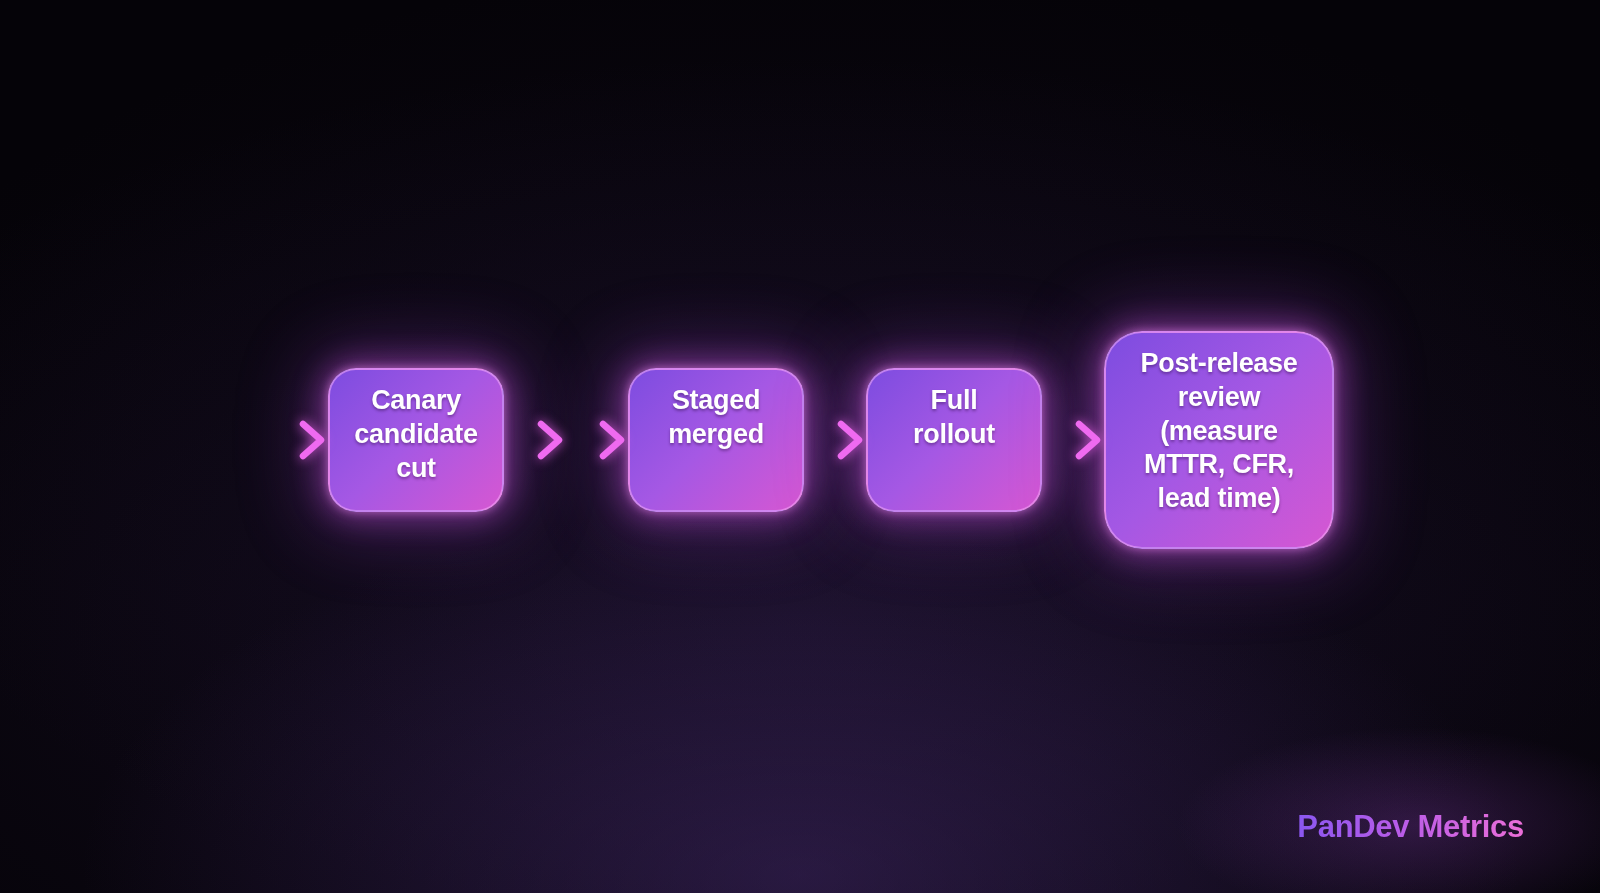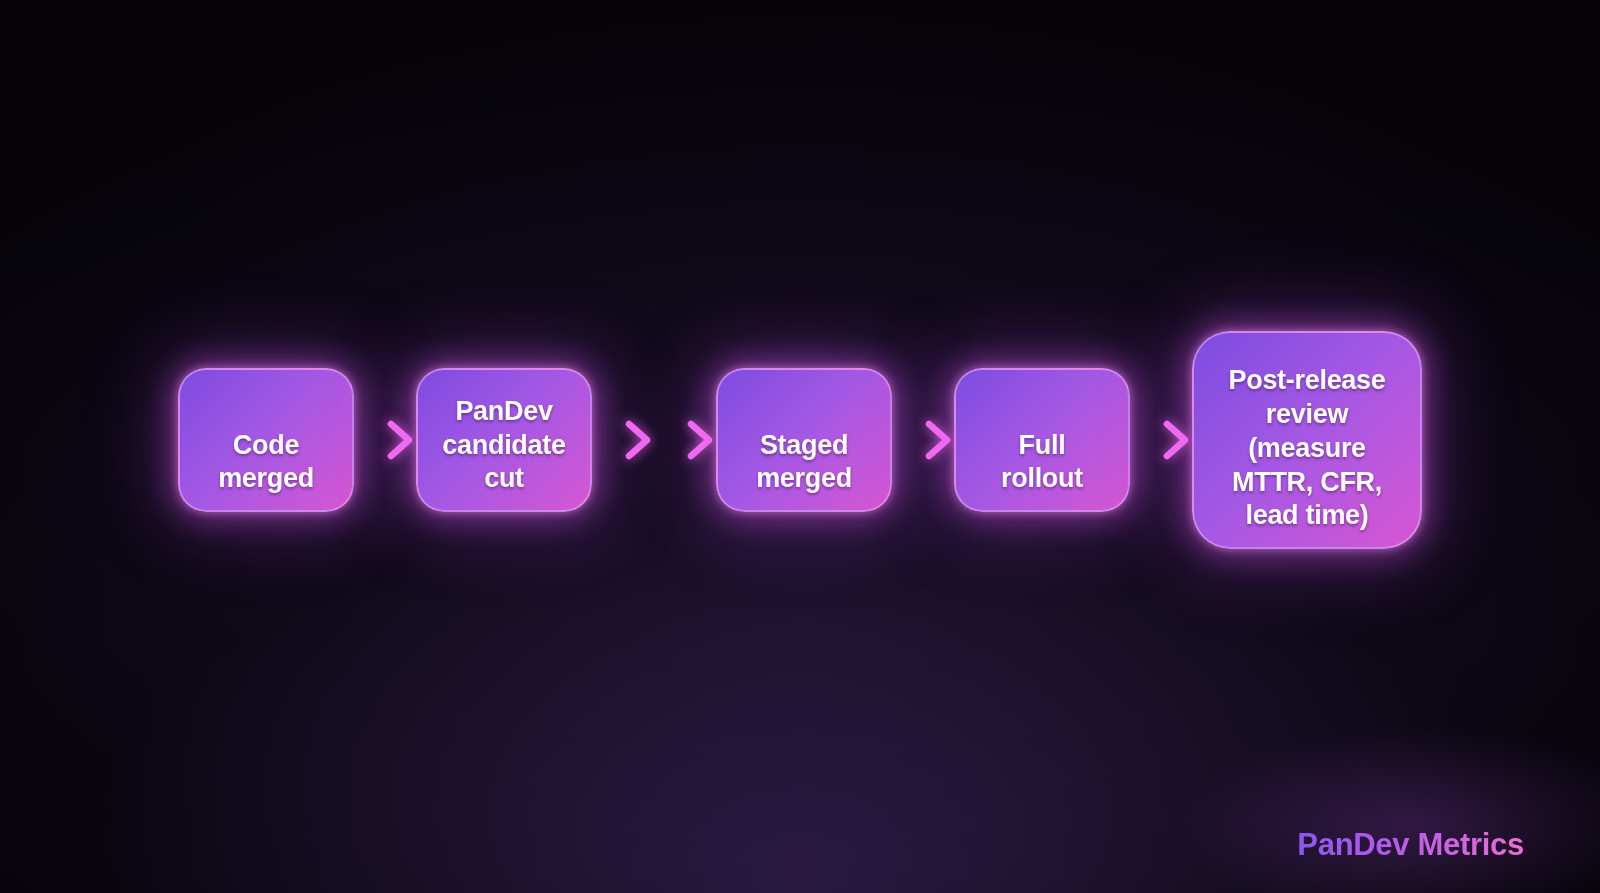--- a/index.html
+++ b/index.html
@@ -32,21 +32,21 @@
     width: 176px;
     min-height: 144px;
     border-radius: 28px;
     background: linear-gradient(135deg, #7d4ce0 0%, #a558e4 48%, #d657d2 100%);
     border: 2px solid rgba(246, 173, 250, 0.55);
     box-shadow:
       0 0 10px rgba(243, 140, 246, 0.55),
       0 0 30px 6px rgba(216, 92, 236, 0.42),
       0 0 70px 22px rgba(152, 62, 202, 0.30);
     display: flex;
-    align-items: flex-end;
+    align-items: flex-start;
     justify-content: center;
     padding: 14px 10px;
   }
   .node.large {
     width: 230px;
     min-height: 218px;
     border-radius: 38px;
   }
   .node .label {
     color: #ffffff;
@@ -66,58 +66,54 @@
     align-items: center;
     justify-content: center;
   }
   .arrow svg {
     overflow: visible;
     filter: drop-shadow(0 0 6px rgba(238, 100, 240, 0.85));
   }
   .brand {
     position: absolute;
     right: 76px;
-    bottom: 30px;
+    bottom: 48px;
     font-size: 31px;
     font-weight: 700;
     letter-spacing: -0.3px;
     background: linear-gradient(90deg, #8a57f0 0%, #b85ce8 45%, #ec6ed8 100%);
     -webkit-background-clip: text;
     background-clip: text;
     color: transparent;
     -webkit-text-fill-color: transparent;
   }
 </style>
 </head>
 <body>
 
 <div class="stage">
 
   <div class="flow-row">
 
-    <div class="node">
-      <div class="label">Code
-merged</div>
-    </div>
 
     <div class="arrow">
       <svg width="62" height="44" viewBox="0 0 62 44">
         <defs>
             <linearGradient id="ag1" x1="0" y1="0" x2="1" y2="0">
           <stop offset="0" stop-color="#b487f0" stop-opacity="0.8"></stop>
               <stop offset="1" stop-color="#ee64ee"></stop>
         </linearGradient>
           </defs>
         <line x1="0" y1="22" x2="50" y2="22" stroke="url(#ag1)" stroke-width="6.5"></line>
         <polyline points="37,6 55,22 37,38" fill="none" stroke="#ef6af0" stroke-width="6.5" stroke-linecap="round" stroke-linejoin="round"></polyline>
       </svg>
     </div>
 
     <div class="node">
-      <div class="label">PanDev
+      <div class="label">Canary
 candidate
 cut</div>
     </div>
 
     <div class="arrow">
       <svg width="62" height="44" viewBox="0 0 62 44">
         <defs>
             <linearGradient id="ag2" x1="0" y1="0" x2="1" y2="0">
           <stop offset="0" stop-color="#b487f0" stop-opacity="0.8"></stop>
               <stop offset="1" stop-color="#ee64ee"></stop>

